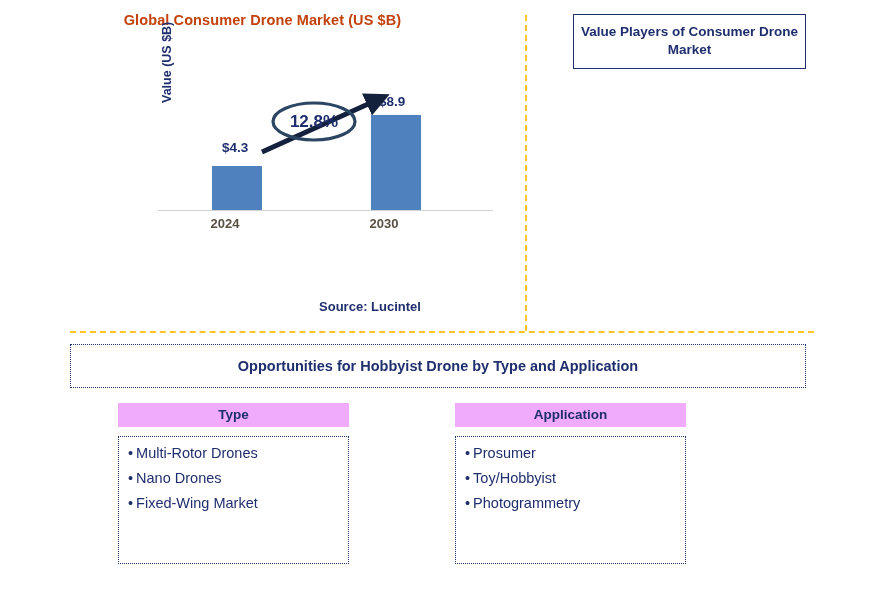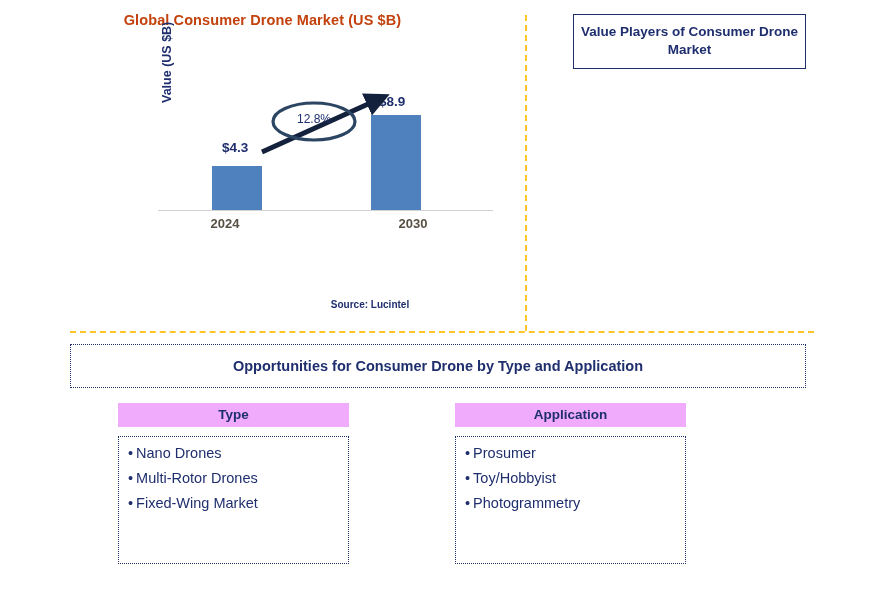--- a/index.html
+++ b/index.html
@@ -84,44 +84,44 @@
   .tick-label {
     position: absolute;
     top: 216px;
     width: 90px;
     text-align: center;
     font-size: 13px;
     font-weight: bold;
     color: #585042;
   }
   #tick-2024 { left: 180px; }
-  #tick-2030 { left: 368px; }
+  #tick-2030 { left: 339px; }
 
   #annotation-svg {
     position: absolute;
     left: 0; top: 0;
     width: 525px; height: 260px;
     overflow: visible;
   }
   #cagr-text {
     position: absolute;
     left: 273px; top: 112px;
     width: 82px;
     text-align: center;
-    font-size: 12px;
-    font-weight: normal;
+    font-size: 17px;
+    font-weight: bold;
     color: #1f2f6e;
   }
 
   #source-text {
     position: absolute;
     left: 250px; top: 299px;
     width: 240px;
     text-align: center;
-    font-size: 10px;
+    font-size: 13px;
     font-weight: bold;
     color: #1f2f6e;
   }
 
   
   #vertical-divider {
     position: absolute;
     left: 525px; top: 15px;
     width: 0; height: 316px;
     border-left: 2px dashed #ffc425;
@@ -242,31 +242,31 @@
 </div>
 
 <div id="vertical-divider"></div>
 <div id="horizontal-divider"></div>
 
 <div id="players-panel">
   <div id="players-title-box">Value Players of Consumer Drone Market</div>
 </div>
 
 <div id="opportunities-box">
-  <span>Opportunities for Consumer Drone by Type and Application</span>
+  <span>Opportunities for Hobbyist Drone by Type and Application</span>
 </div>
 
 <div id="type-col" class="category-col">
   <div class="category-header">Type</div>
   <div class="category-list">
     <div class="category-item">
+      <span class="bullet">•</span><span>Multi-Rotor Drones</span>
+    </div>
+    <div class="category-item">
       <span class="bullet">•</span><span>Nano Drones</span>
-    </div>
-    <div class="category-item">
-      <span class="bullet">•</span><span>Multi-Rotor Drones</span>
     </div>
     <div class="category-item">
       <span class="bullet">•</span><span>Fixed-Wing Market</span>
     </div>
   </div>
 </div>
 
 <div id="application-col" class="category-col">
   <div class="category-header">Application</div>
   <div class="category-list">

